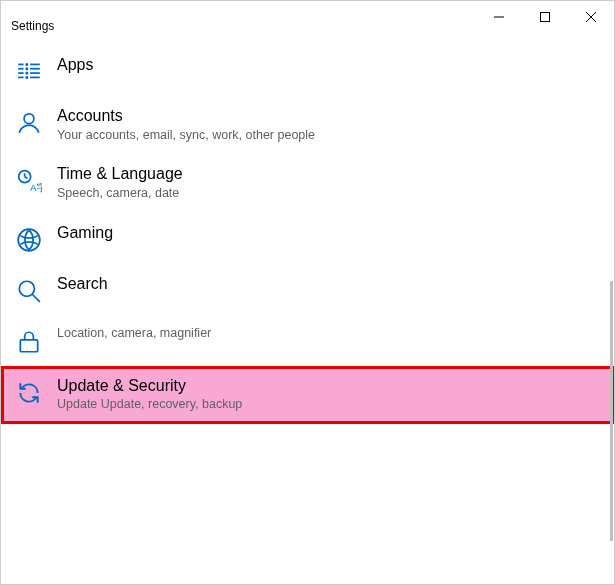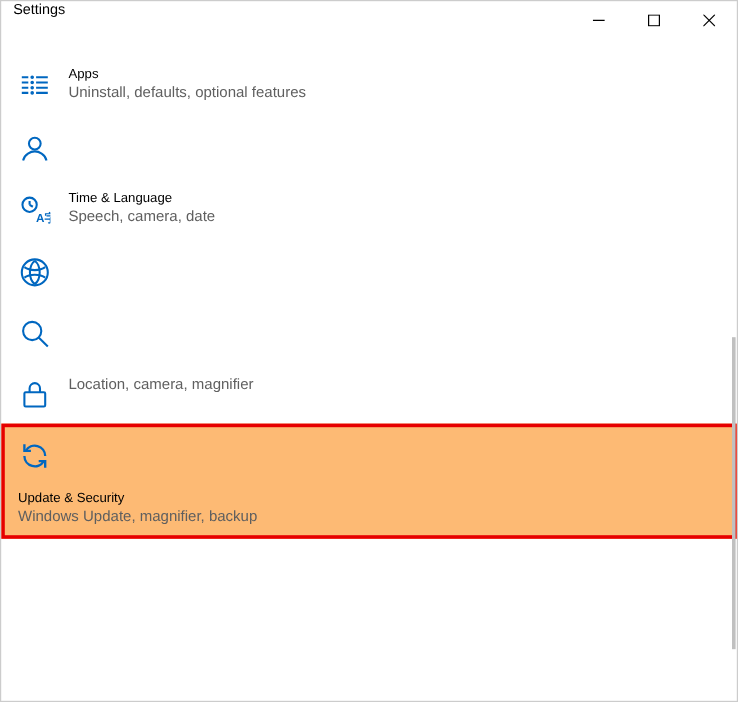--- a/index.html
+++ b/index.html
@@ -8,21 +8,21 @@
       background: #fff;
       width: 615px;
       height: 585px;
       border: 1px solid #ccc;
       overflow: hidden;
       position: relative;
     }
     .titlebar {
       height: 32px;
       display: flex;
-      align-items: flex-start;
+      align-items: flex-end;
       justify-content: space-between;
       padding-left: 10px;
     }
     .titlebar-title {
       font-size: 12px;
       color: #000;
     }
     .window-controls {
       display: flex;
     }
@@ -42,41 +42,39 @@
       padding: 12px 0 0 0;
     }
     .setting-row {
       display: flex;
       align-items: flex-start;
       padding: 10px 14px 10px 14px;
       gap: 14px;
       cursor: default;
     }
     .setting-row.selected {
-      background: #fdba74;
-      flex-direction: column;
+      background: #f9a8d4;
     }
     .setting-row.highlighted {
       outline: 3px solid #e60000;
       outline-offset: -3px;
     }
     .icon-slot {
       width: 28px;
       height: 28px;
       flex: 0 0 28px;
       display: flex;
       align-items: center;
       justify-content: center;
       margin-top: 3px;
-      font-weight: bold;
     }
     .icon-slot svg { width: 26px; height: 26px; }
     .text-col { display: flex; flex-direction: column; }
     .row-title {
-      font-size: 11px;
+      font-size: 16px;
       color: #000;
       line-height: 1.3;
     }
     .row-sub {
       font-size: 12.5px;
       color: #5f5f5f;
       line-height: 1.4;
     }
     .scrollbar {
       position: absolute;
@@ -126,30 +124,33 @@
           <circle cx="10" cy="13" r="0.6" fill="#0067c0"></circle>
           <circle cx="10" cy="17" r="0.6" fill="#0067c0"></circle>
         <line x1="13" y1="5" x2="22" y2="5"></line>
           <line x1="13" y1="9" x2="22" y2="9"></line>
           <line x1="13" y1="13" x2="22" y2="13"></line>
           <line x1="13" y1="17" x2="22" y2="17"></line>
       </svg>
     </div>
     <div class="text-col">
       <span class="row-title">Apps</span>
-      <span class="row-sub">Uninstall, defaults, optional features</span>
     </div>
   </div>
 
   <div class="setting-row">
     <div class="icon-slot">
       <svg viewBox="0 0 24 24" fill="none" stroke="#0067c0" stroke-width="1.6">
         <circle cx="12" cy="8" r="4.5"></circle>
         <path d="M3 21c1-5 6-7 9-7s8 2 9 7"></path>
       </svg>
+    </div>
+    <div class="text-col">
+      <span class="row-title">Accounts</span>
+      <span class="row-sub">Your accounts, email, sync, work, other people</span>
     </div>
   </div>
 
   <div class="setting-row">
     <div class="icon-slot">
       <svg viewBox="0 0 24 24" fill="none" stroke="#0067c0" stroke-width="1.6">
         <circle cx="8" cy="8" r="5.5"></circle>
         <line x1="8" y1="5" x2="8" y2="8"></line>
           <line x1="8" y1="8" x2="10.5" y2="9.5"></line>
         <text x="13" y="21" font-size="9" fill="#0067c0" stroke="none" font-family="sans-serif">A字</text>
@@ -163,32 +164,34 @@
 
   <div class="setting-row">
     <div class="icon-slot">
       <svg viewBox="0 0 24 24" fill="none" stroke="#0067c0" stroke-width="1.6">
         <circle cx="12" cy="12" r="10"></circle>
         <path d="M12 3c5 4 5 14 0 18M12 3c-5 4-5 14 0 18"></path>
         <path d="M4 8c4 3 12 3 16 0M4 16c4-3 12-3 16 0"></path>
       </svg>
     </div>
     <div class="text-col">
+      <span class="row-title">Gaming</span>
     </div>
   </div>
 
 
   <div class="setting-row">
     <div class="icon-slot">
       <svg viewBox="0 0 24 24" fill="none" stroke="#0067c0" stroke-width="1.6">
         <circle cx="10" cy="10" r="7"></circle>
         <line x1="15" y1="15" x2="22" y2="22"></line>
       </svg>
     </div>
     <div class="text-col">
+      <span class="row-title">Search</span>
     </div>
   </div>
 
   <div class="setting-row">
     <div class="icon-slot">
       <svg viewBox="0 0 24 24" fill="none" stroke="#0067c0" stroke-width="1.6">
         <rect x="4" y="10" width="16" height="11" rx="1"></rect>
         <path d="M8 10V7a4 4 0 0 1 8 0v3"></path>
       </svg>
     </div>
@@ -201,19 +204,19 @@
     <div class="icon-slot">
       <svg viewBox="0 0 24 24" fill="none" stroke="#0067c0" stroke-width="1.8">
         <path d="M20 12a8 8 0 0 0-14.9-4"></path>
         <polyline points="4,3 4,8 9,8"></polyline>
         <path d="M4 12a8 8 0 0 0 14.9 4"></path>
         <polyline points="20,21 20,16 15,16"></polyline>
       </svg>
     </div>
     <div class="text-col">
       <span class="row-title">Update &amp; Security</span>
-      <span class="row-sub">Windows Update, magnifier, backup</span>
+      <span class="row-sub">Update Update, recovery, backup</span>
     </div>
   </div>
 
 </div>
 
 <div class="scrollbar"></div>
 
 </body></html>

